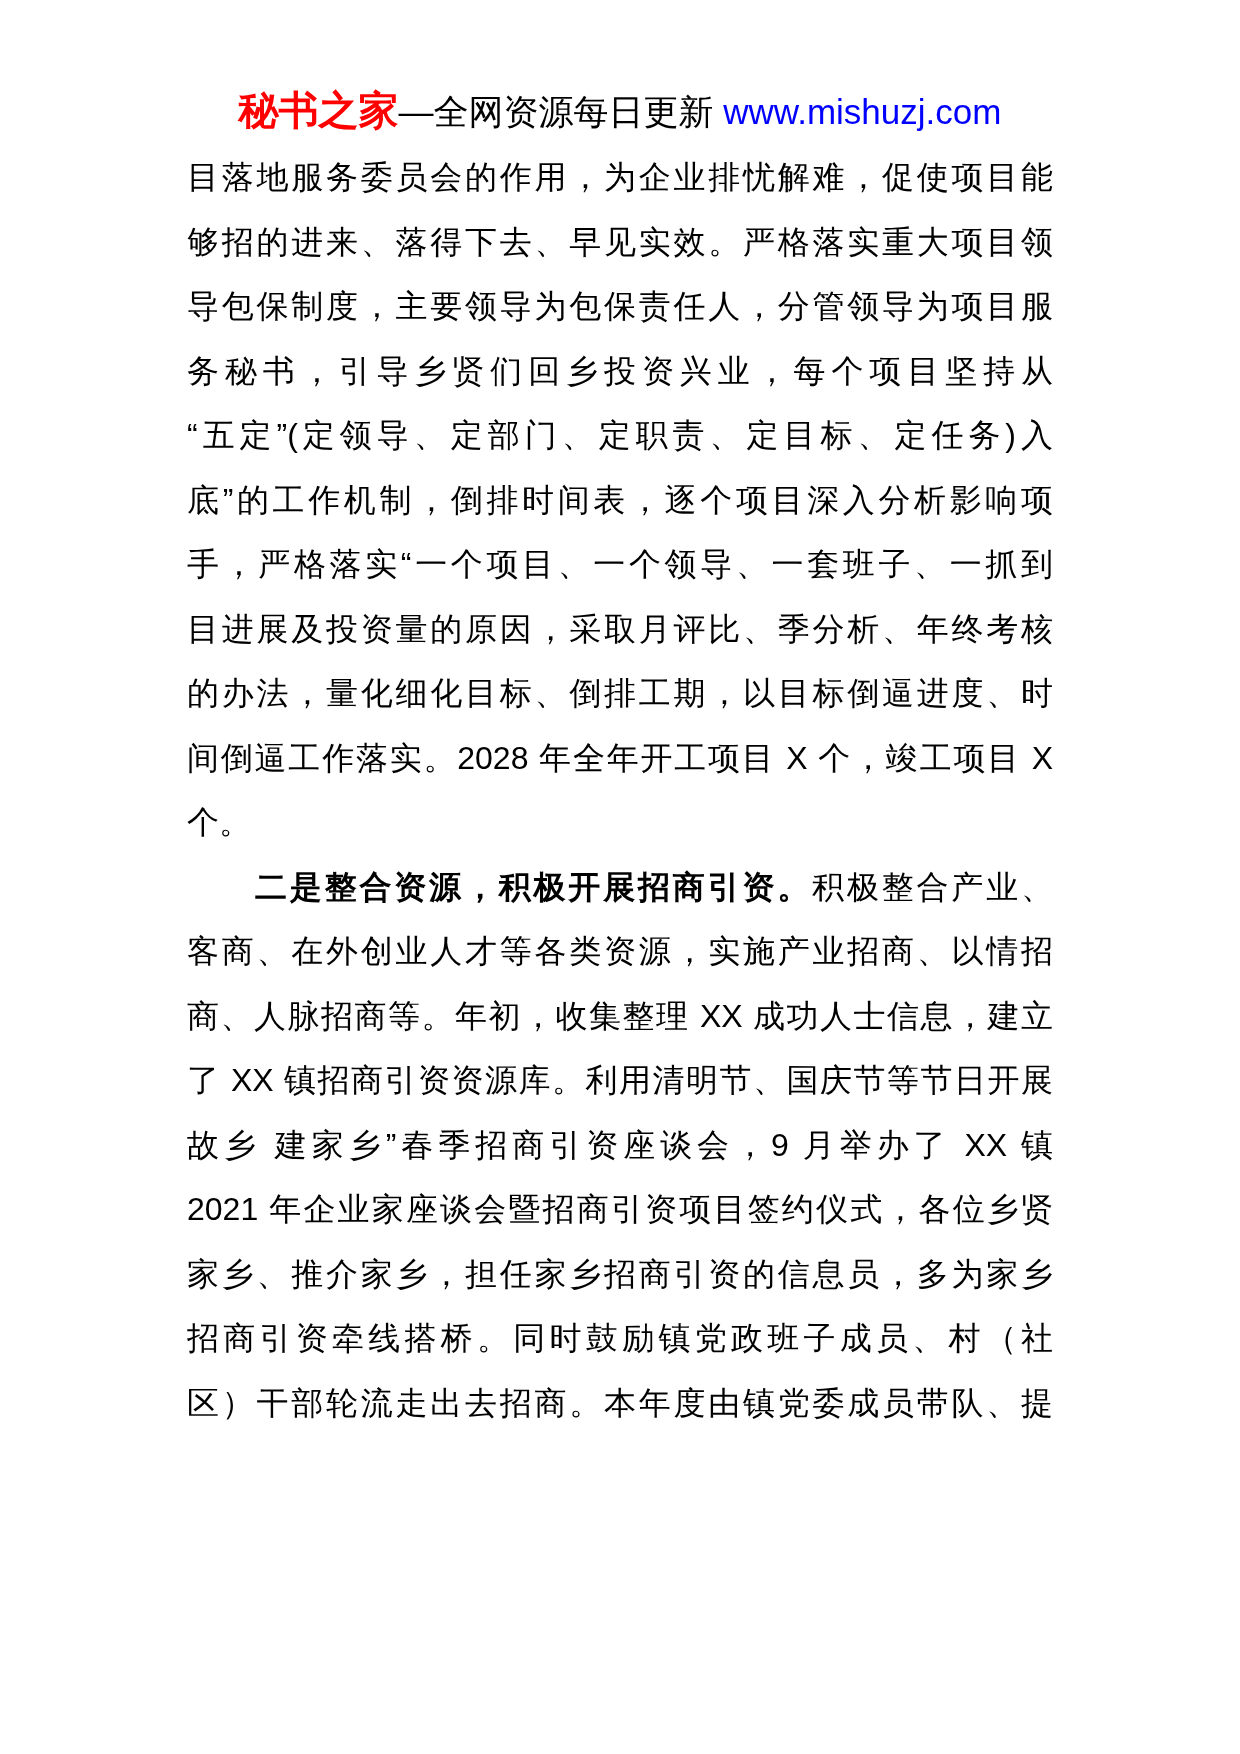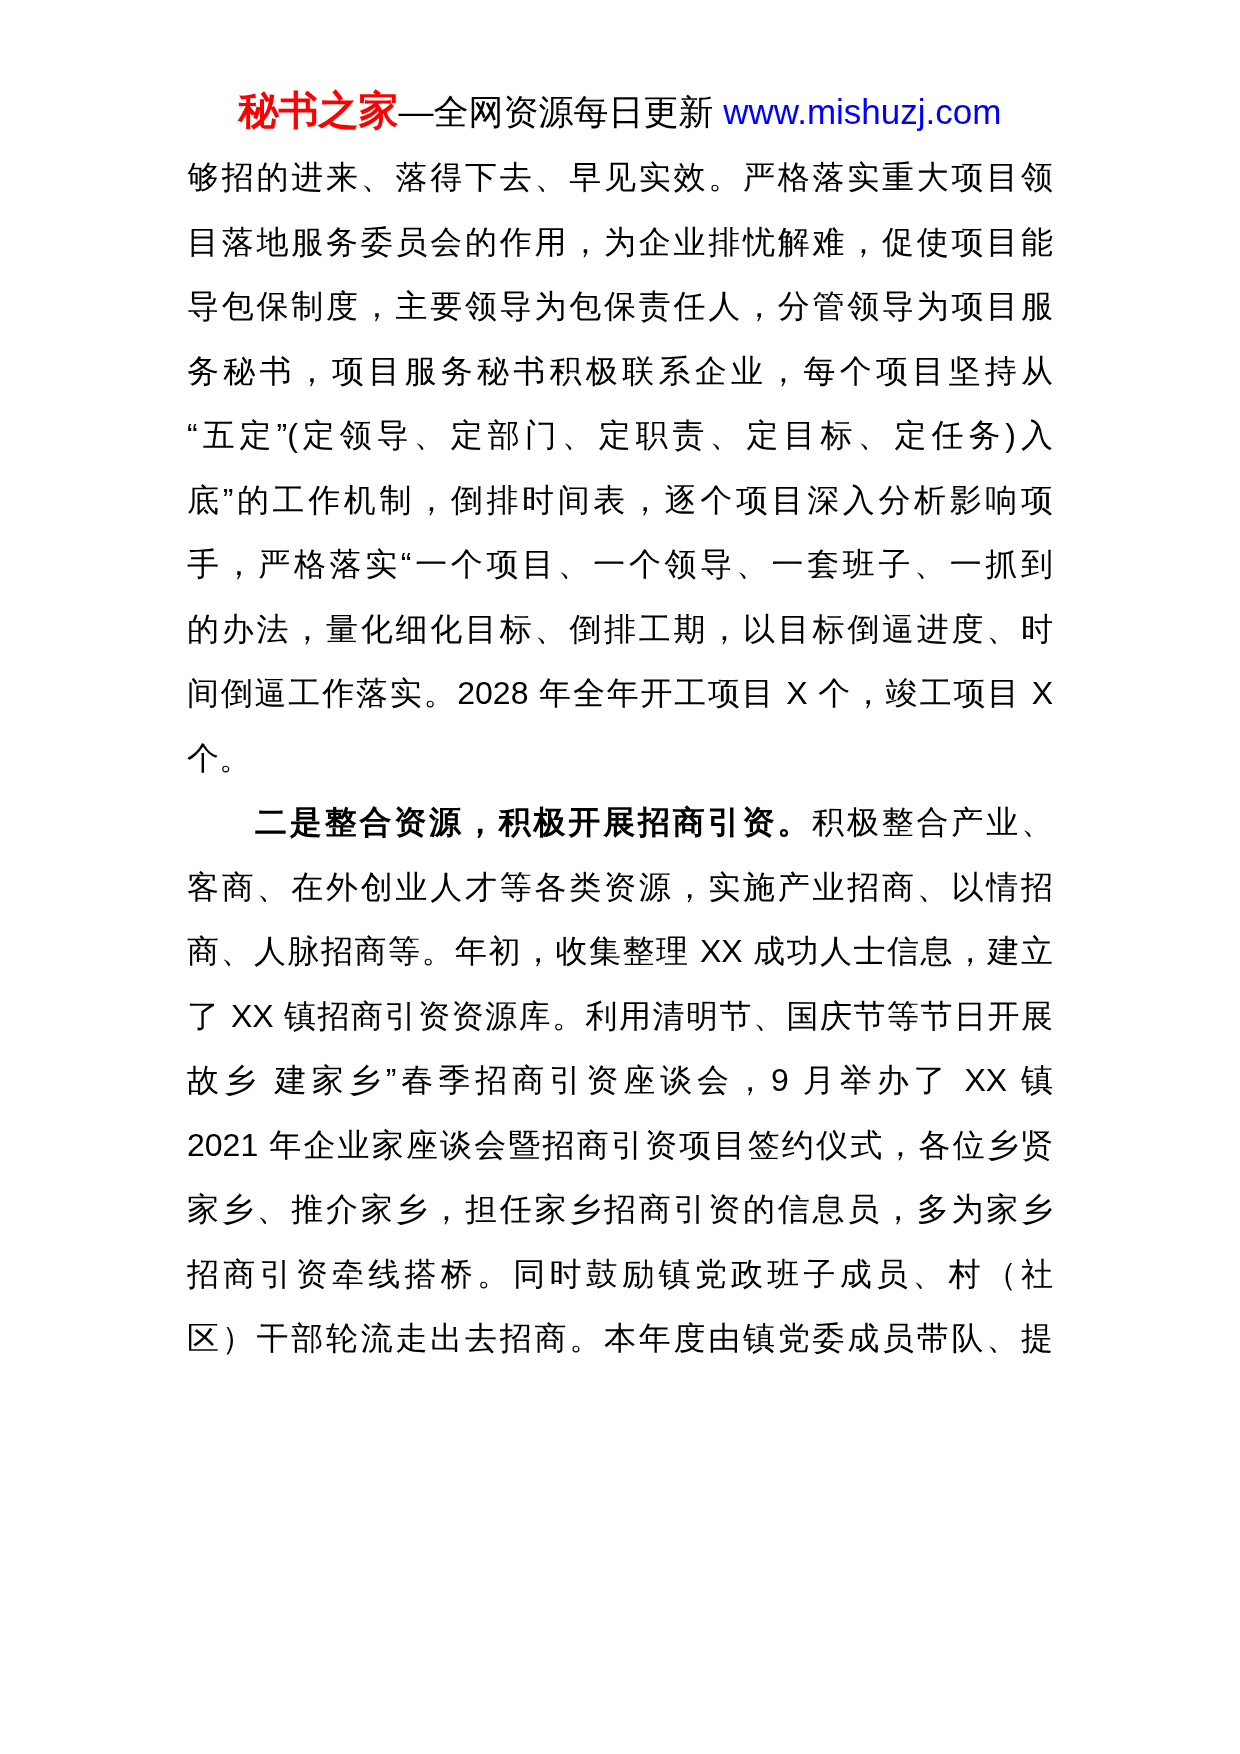--- a/index.html
+++ b/index.html
@@ -68,27 +68,28 @@
 
 <div class="page">
 
   <div class="doc-header">
     <span class="brand">秘书之家</span><span class="tagline">—全网资源每日更新 </span><span class="site-url">www.mishuzj.com</span>
   </div>
 
   <div class="content">
 
     <div>
+      <div class="ln">目落地服务委员会的作用，为企业排忧解难，促使项目能</div>
       <div class="ln">够招的进来、落得下去、早见实效。严格落实重大项目领</div>
-      <div class="ln">目落地服务委员会的作用，为企业排忧解难，促使项目能</div>
       <div class="ln">导包保制度，主要领导为包保责任人，分管领导为项目服</div>
-      <div class="ln">务秘书，项目服务秘书积极联系企业，每个项目坚持从</div>
+      <div class="ln">务秘书，引导乡贤们回乡投资兴业，每个项目坚持从</div>
       <div class="ln">“五定”(定领导、定部门、定职责、定目标、定任务)入</div>
       <div class="ln">底”的工作机制，倒排时间表，逐个项目深入分析影响项</div>
       <div class="ln">手，严格落实“一个项目、一个领导、一套班子、一抓到</div>
+      <div class="ln">目进展及投资量的原因，采取月评比、季分析、年终考核</div>
       <div class="ln">的办法，量化细化目标、倒排工期，以目标倒逼进度、时</div>
       <div class="ln">间倒逼工作落实。2028 年全年开工项目 X 个，竣工项目 X</div>
       <div class="ln ln-last">个。</div>
     </div>
 
     <div>
       <div class="ln ln-indent">
         <span class="bold-lead">二是整合资源，积极开展招商引资。</span><span>积极整合产业、</span>
       </div>
       <div class="ln">客商、在外创业人才等各类资源，实施产业招商、以情招</div>

